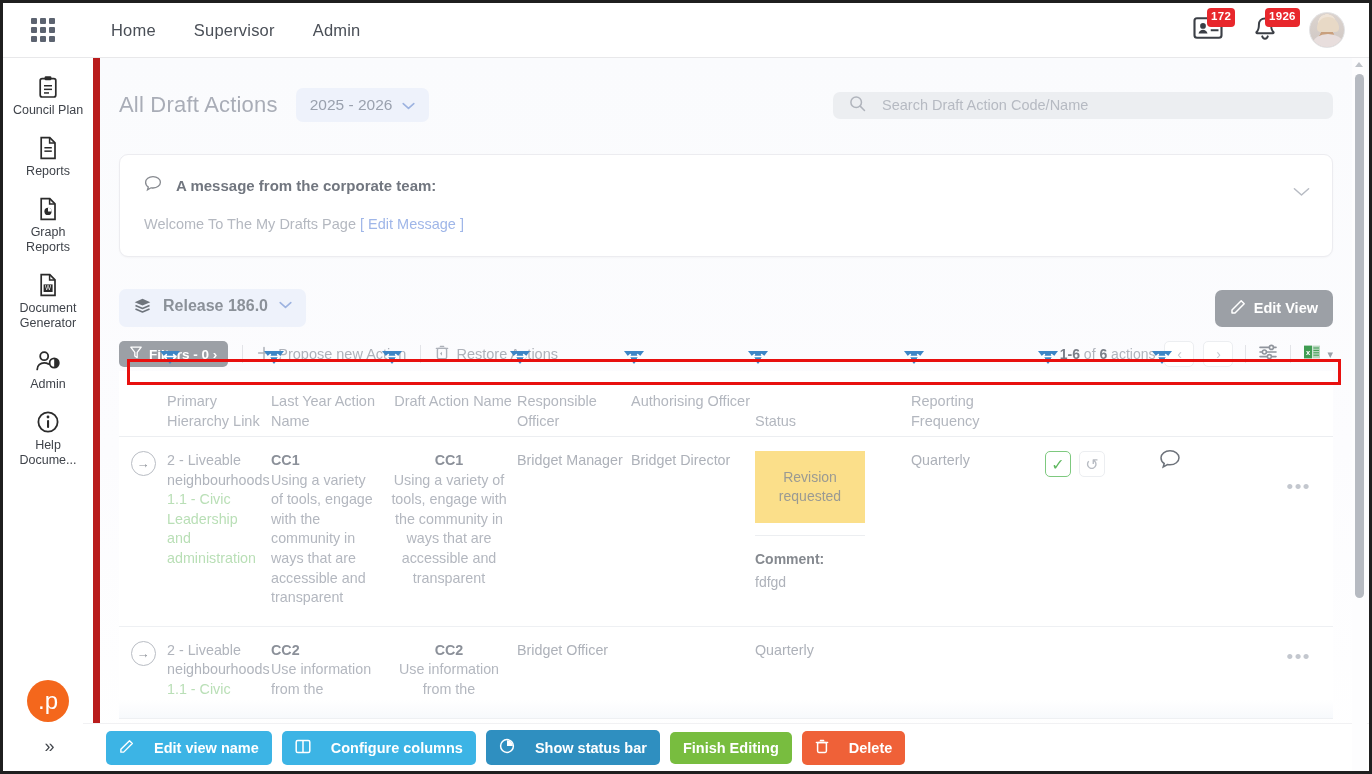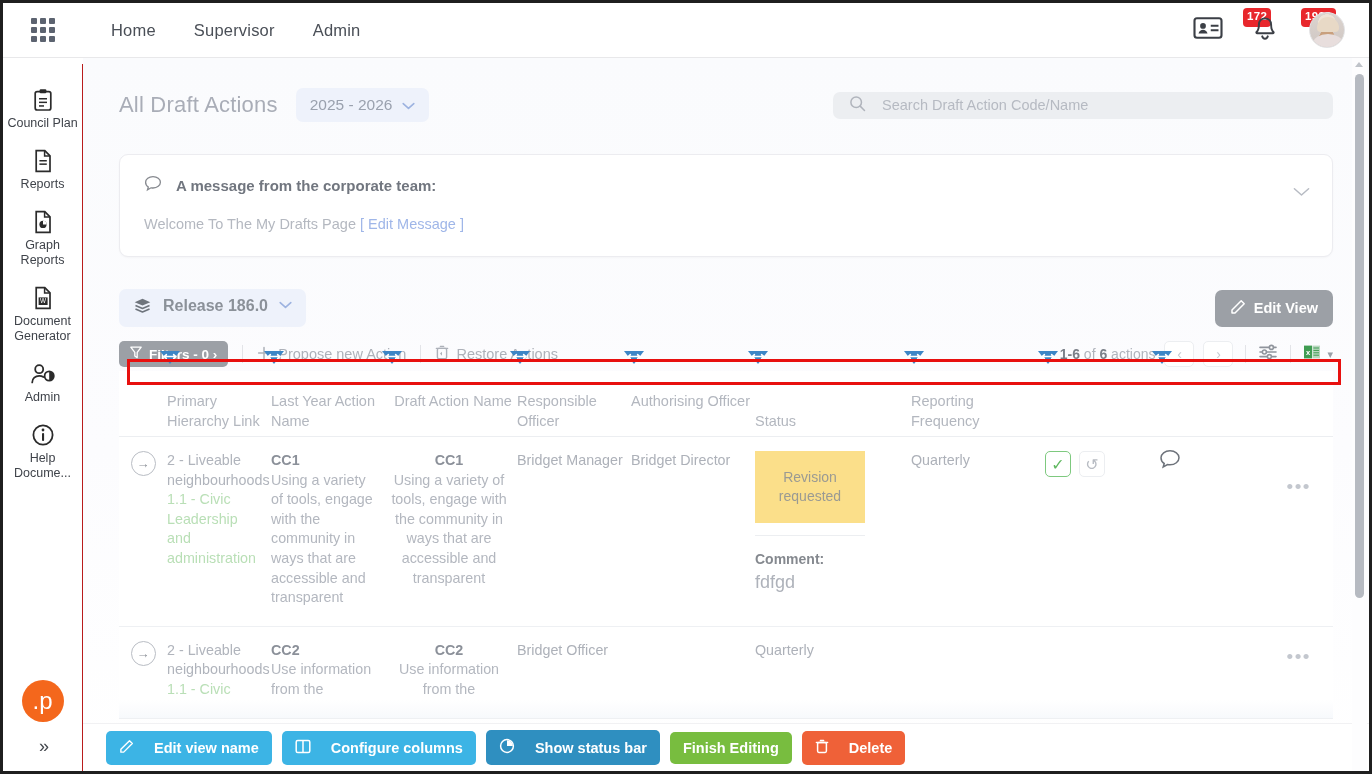--- a/index.html
+++ b/index.html
@@ -43,21 +43,20 @@
     cursor:pointer;
   }
   .topright { margin-left:auto; display:flex; align-items:center; gap:26px; padding-right:24px; }
   .icon-badge { position:relative; width:32px; height:30px; cursor:pointer; }
   .badge {
     position:absolute; top:-7px; left:14px;
     background:#e8272c; color:#fff; border-radius:4px;
     font-size:11.5px; font-weight:700; line-height:1;
     padding:3px 4px 4px; min-width:20px; text-align:center;
     letter-spacing:.3px;
-    margin-left:36px;
   }
   .avatar {
     width:36px; height:36px; border-radius:50%;
     background:
       radial-gradient(circle at 50% 74%, #c9a07e 0 26%, transparent 27%),
       radial-gradient(circle at 50% 30%, #efe3d6 0 30%, transparent 31%),
       linear-gradient(#dcd4cf,#cfc7c3);
     border:1px solid #e2e2e4;
     position:relative; overflow:hidden; cursor:pointer;
   }
@@ -65,22 +64,22 @@
     content:""; position:absolute; left:7px; top:4px; width:22px; height:15px;
     border-radius:11px 11px 4px 4px; background:#e8d9c6;
   }
   .avatar::after{
     content:""; position:absolute; left:3px; top:21px; width:30px; height:18px;
     border-radius:50% 50% 0 0; background:#e8dedd;
   }
 
   
   .sidebar {
-    position:absolute; left:0; top:61px; width:80px; bottom:0;
-    background:#ffffff; border-right:1px solid #b91c1c;
+    position:absolute; left:0; top:48px; width:97px; bottom:0;
+    background:#ffffff; border-right:7px solid #b91c1c;
     z-index:30;
     display:flex; flex-direction:column;
   }
   .side-items { padding-top:16px; flex:1 1 auto; }
   .side-item {
     display:flex; flex-direction:column; align-items:center;
     padding:7px 2px 10px; cursor:pointer;
   }
   .side-ico { color:#2b2b2b; height:26px; display:flex; align-items:center; }
   .side-lbl {
@@ -223,21 +222,21 @@
 
   .badge-stat {
     display:flex; align-items:center; justify-content:center; text-align:center;
     padding:17px 6px; font-size:14px; line-height:19px; color:#9a9a93;
     width:110px; min-height:26px;
   }
   .st-rev { background:#fbdf8a; }
   .st-fin { background:#aadfab; color:#9aa79b; }
   .stat-div { width:110px; height:1px; background:#eceef1; margin:12px 0 14px; }
   .cmt-lbl { font-size:14px; font-weight:700; color:#85898f; }
-  .cmt-val { font-size:18px; color:#aeb2ba; margin-top:3px; }
+  .cmt-val { font-size:14px; color:#aeb2ba; margin-top:3px; }
 
   .act-row { display:flex; align-items:center; gap:8px; }
   .act-btn {
     width:26px; height:26px; border-radius:5px; background:#fff;
     display:flex; align-items:center; justify-content:center; cursor:pointer;
   }
   .act-ok { border:1.4px solid #7ec97f; color:#5fb85f; }
   .act-undo { border:1.4px solid #eceef1; color:#b8bcc3; }
 
   .cmt-ico { color:#6e737b; cursor:pointer; }

